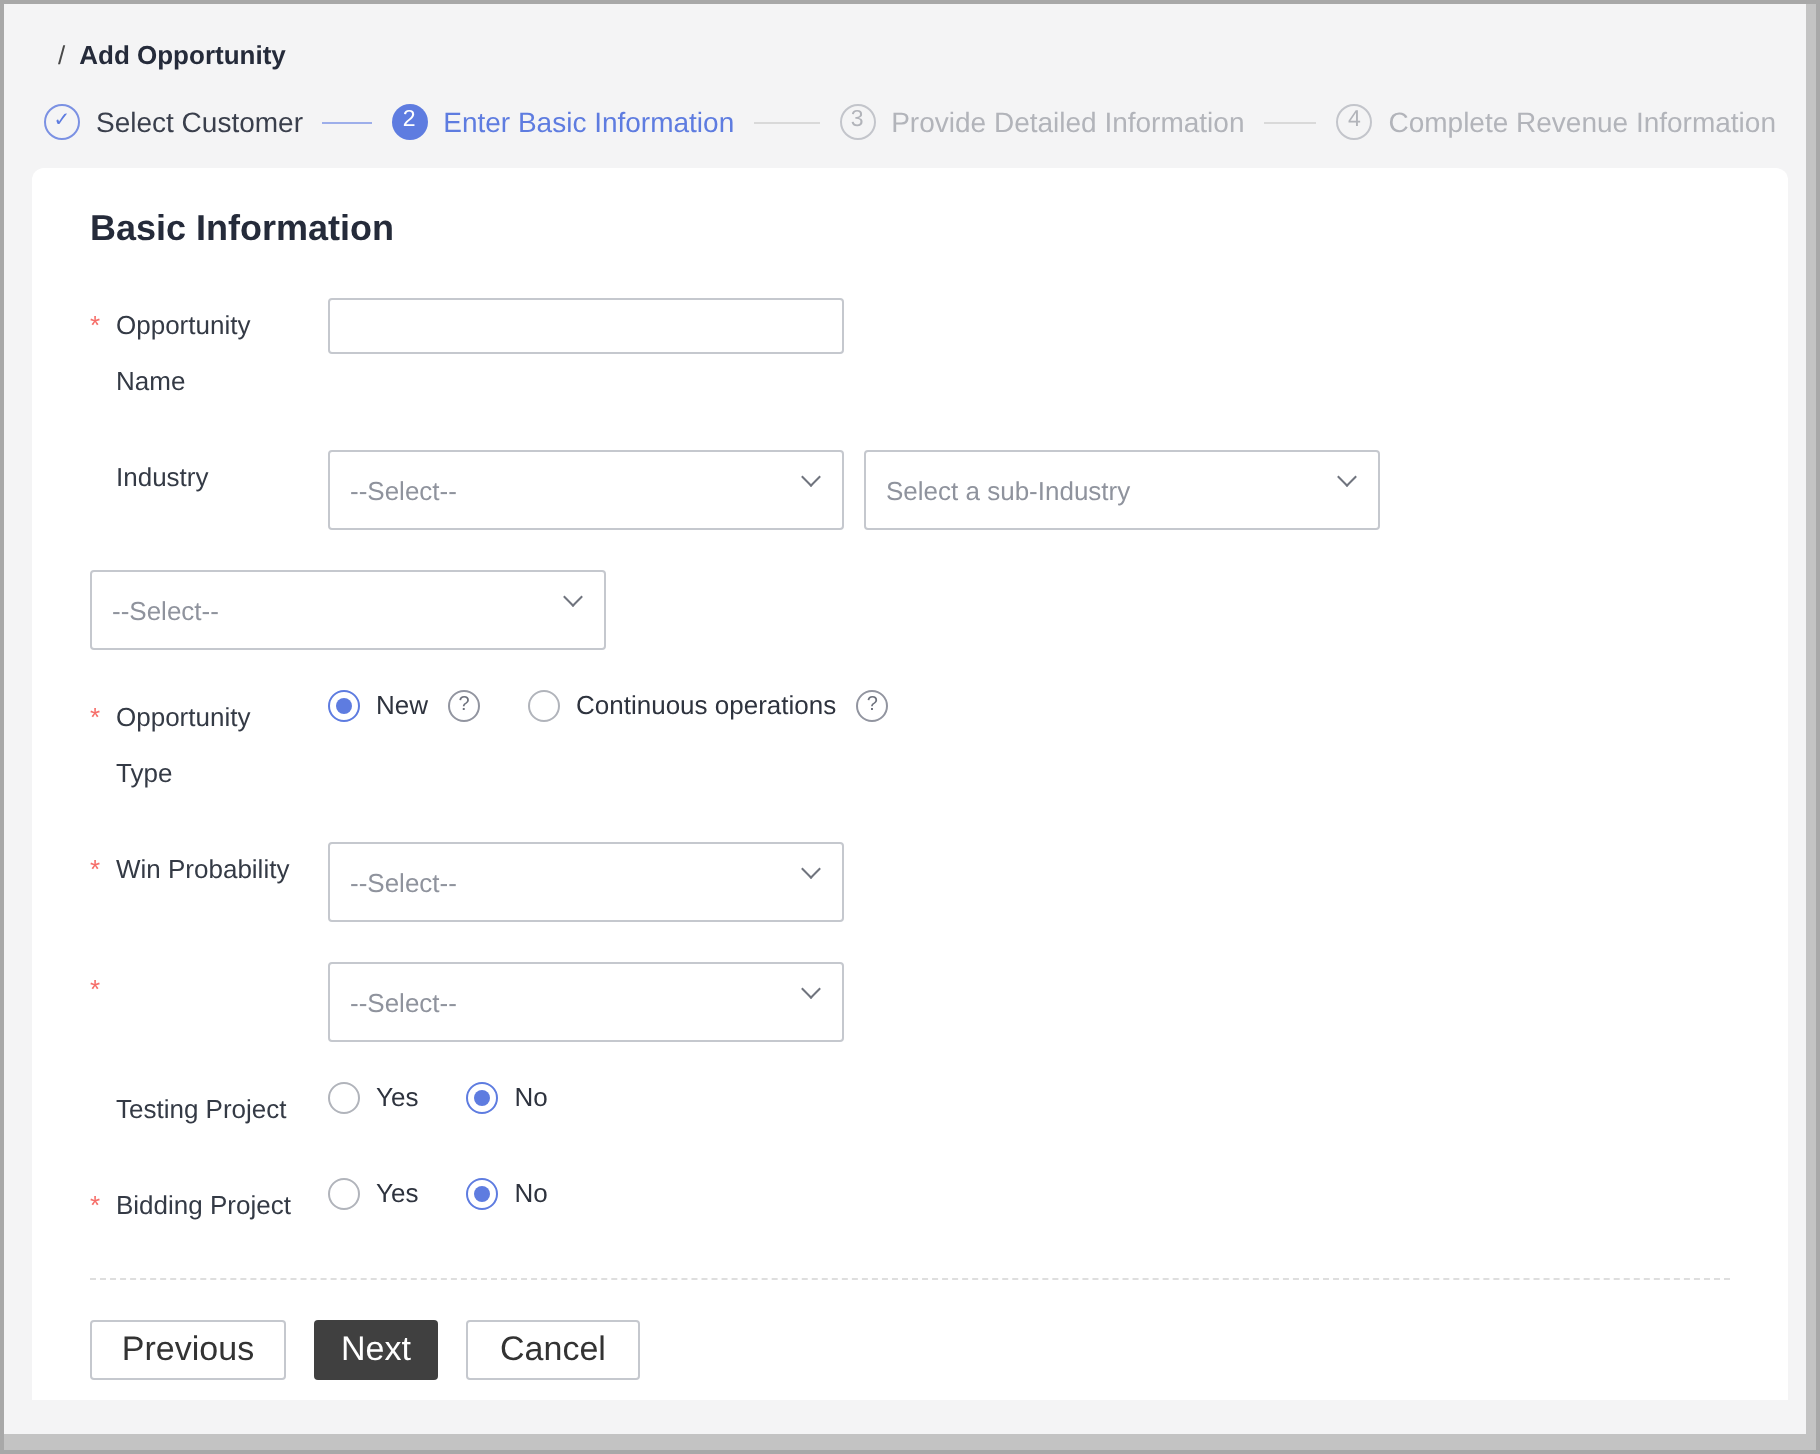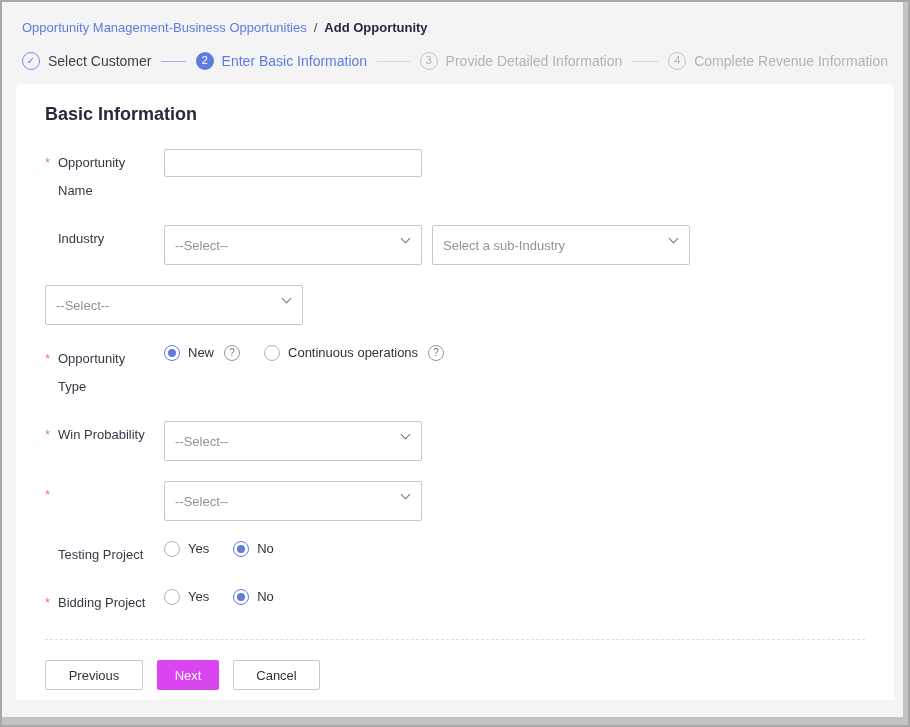--- a/index.html
+++ b/index.html
@@ -76,38 +76,37 @@
   .radio-label { margin-left: 8px; font-size: 13px; color: #2e333e; }
   .opt-gap { margin-left: 24px; }
   .help {
     width: 16px; height: 16px; border-radius: 50%; border: 1px solid #9295a0;
     color: #6d717c; font-size: 10px; line-height: 1; display: flex; align-items: center;
     justify-content: center; margin-left: 10px; cursor: pointer; flex-shrink: 0;
   }
   .divider { border-top: 1px dashed #dedede; margin-top: 22px; }
   .btn-row { margin-top: 20px; display: flex; gap: 14px; }
   .btn {
-    height: 30px; border-radius: 2px; font-size: 13px; font-family: "Liberation Sans", sans-serif;
+    height: 30px; border-radius: 2px; font-size: 17px; font-family: "Liberation Sans", sans-serif;
     display: flex; align-items: center; justify-content: center; cursor: pointer;
   }
   .btn.ghost { background: #fff; border: 1px solid #c5c8ce; color: #333; }
   .btn-prev { width: 98px; } .btn-cancel { width: 87px; }
-  .btn-next { width: 62px; background: #d946ef; color: #fff; border: none; }
+  .btn-next { width: 62px; background: #404040; color: #fff; border: none; }
   
   .scroll-v { position: absolute; top: 0; right: 0; width: 5px; height: 100%; background: #c3c3c3; }
   .scroll-h { position: absolute; bottom: 0; left: 0; width: 100%; height: 8px; background: #c3c3c3; }
 </style>
 </head>
 <body>
 
 <div class="window">
 
   <div class="topbar">
     <div class="breadcrumb">
-      <span class="crumb-link">Opportunity Management-Business Opportunities</span>
       <span class="crumb-sep">/</span>
       <span class="crumb-current">Add Opportunity</span>
     </div>
 
     <div class="stepper">
       <div class="step">
         <span class="step-circle done">✓</span>
         <span class="step-label done">Select Customer</span>
       </div>
       <div class="connector done"></div>

